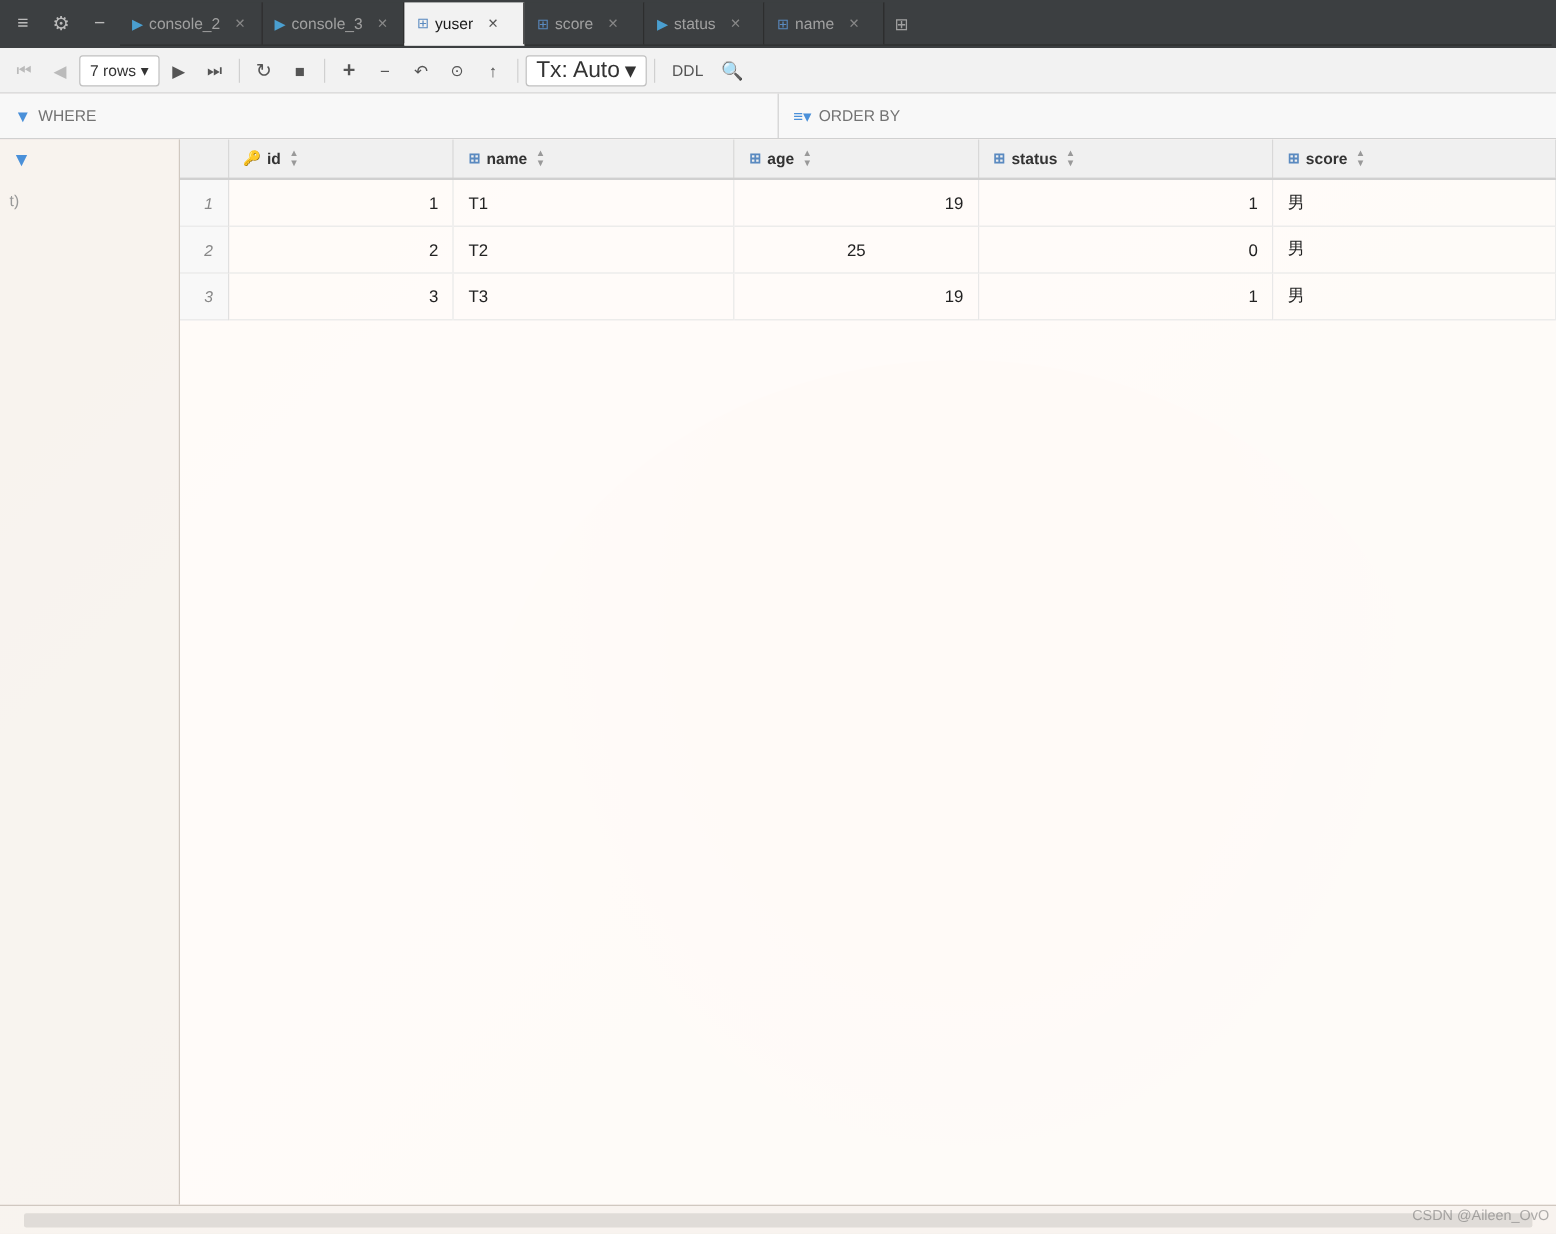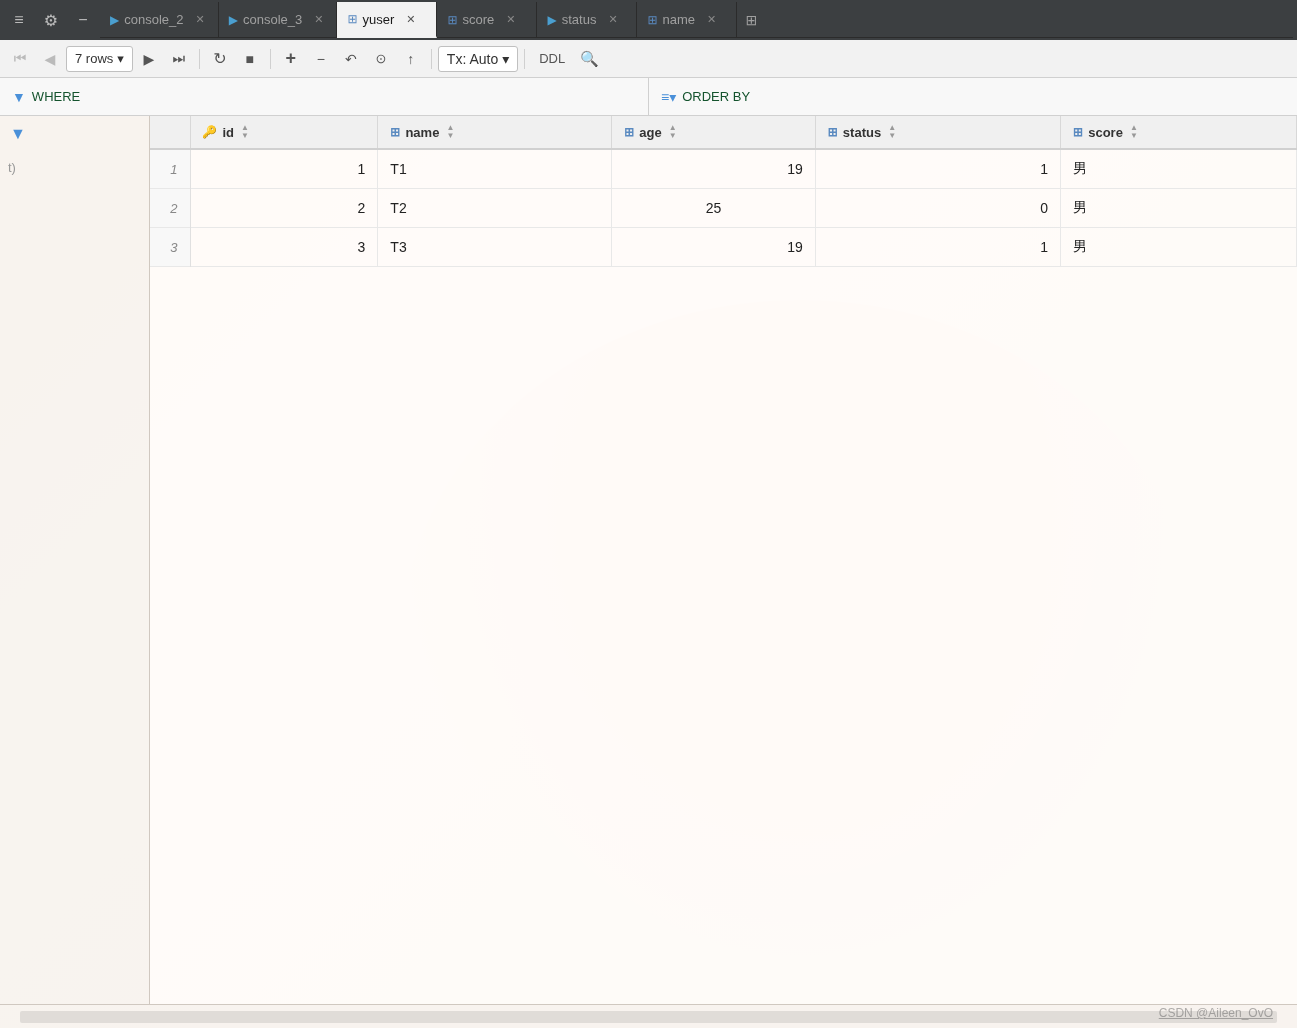--- a/index.html
+++ b/index.html
@@ -166,21 +166,21 @@
     }
 
     .tx-badge {
       display: flex;
       align-items: center;
       gap: 4px;
       padding: 2px 8px;
       border: 1px solid #c0c0c0;
       border-radius: 3px;
       background: white;
-      font-size: 14px;
+      font-size: 19px;
       color: #333;
       cursor: pointer;
       height: 26px;
     }
 
     .ddl-btn {
       padding: 2px 8px;
       border: none;
       background: transparent;
       font-size: 13px;
@@ -213,21 +213,21 @@
       display: flex;
       align-items: center;
       gap: 6px;
       padding: 0 12px;
       height: 100%;
       flex: 1;
     }
 
     .filter-label {
       font-size: 13px;
-      color: #14532d;
+      color: #737373;
       font-weight: 500;
     }
 
     .filter-icon {
       color: #4a90d9;
     }
 
     
     .content-area {
       display: flex;
@@ -360,25 +360,24 @@
       height: 12px;
       background: #e0dcd8;
       flex: 1;
       border-radius: 2px;
       margin: 0 8px;
     }
 
     .watermark {
       position: absolute;
       bottom: 8px;
-      right: 24px;
+      right: 6px;
       font-size: 12px;
       color: rgba(100,100,100,0.5);
       z-index: 10;
-      text-decoration: underline;
     }
   </style>
 </head>
 <body>
 
 <div class="bg-overlay"></div>
 <div class="bg-character"></div>
 
 <div class="main-container">
 

